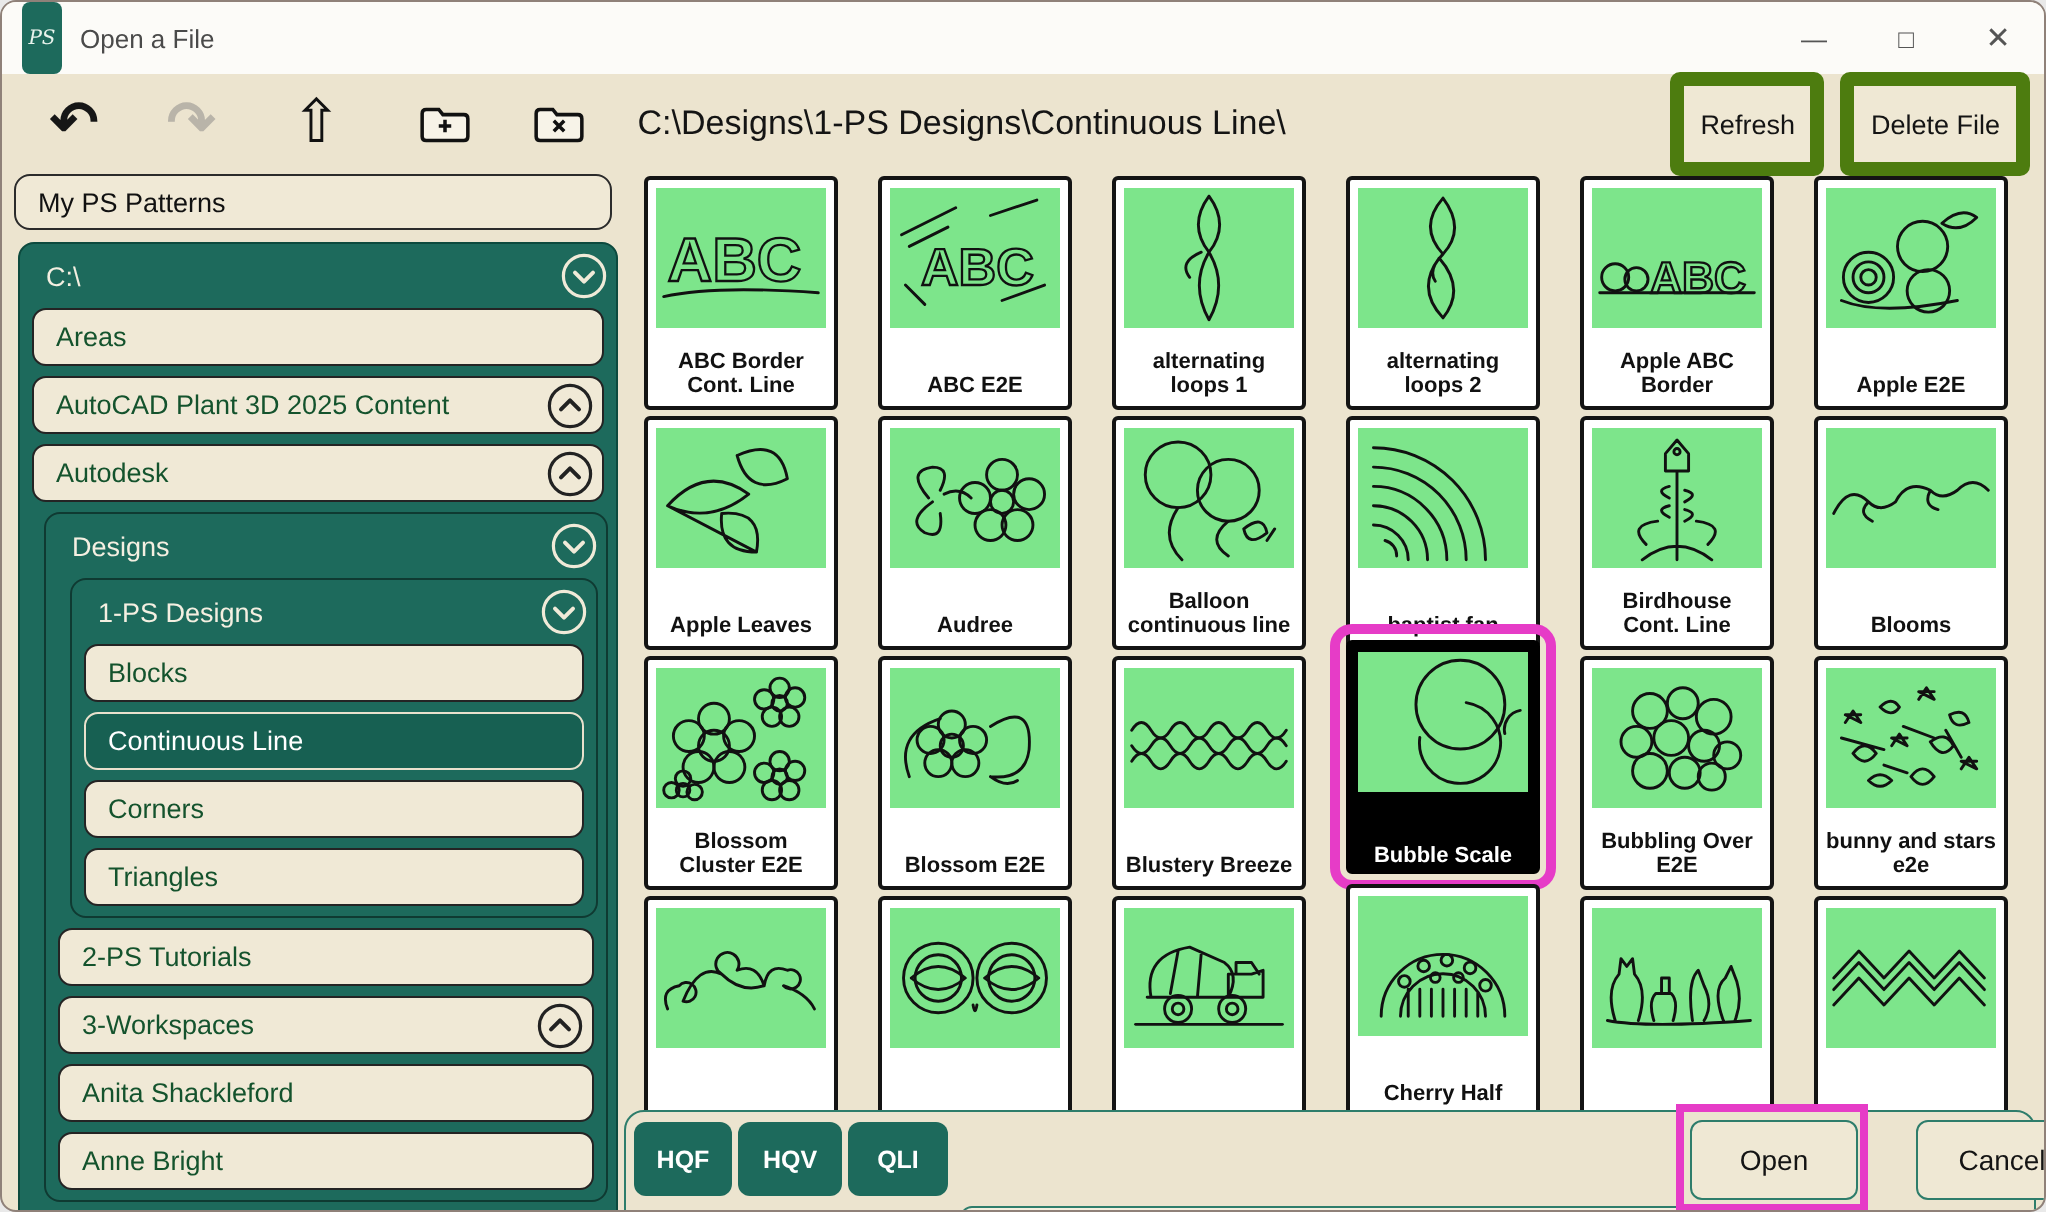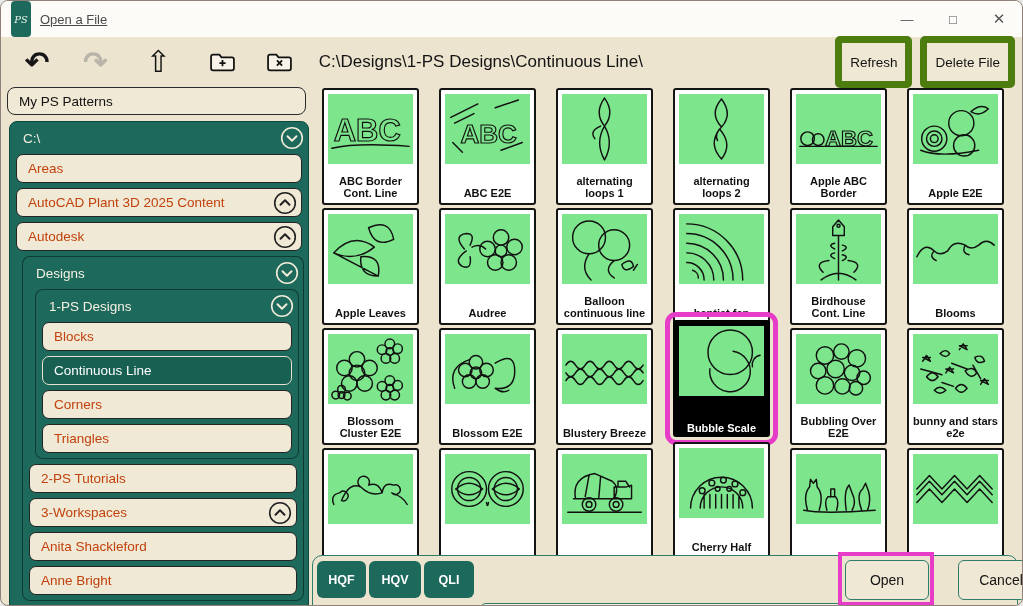--- a/index.html
+++ b/index.html
@@ -2,41 +2,41 @@
 <html><head>
 <meta charset="utf-8">
 <style>
   html,body{margin:0;padding:0;background:#e9e9e9;font-family:"Liberation Sans",sans-serif;}
   .window{position:relative;width:1021px;height:604px;margin:0;background:#ece4cf;
     border:1px solid #8f8179;border-radius:8px;overflow:hidden;box-sizing:content-box;}
   
   .titlebar{position:absolute;left:0;top:0;width:100%;height:36px;background:#fcfbf8;display:flex;align-items:center;}
   .applogo{width:20px;height:36px;margin-left:10px;border-radius:4px;background:#1d6a5c;color:#e8f3ec;
     font-family:"DejaVu Serif",serif;font-style:italic;font-size:10px;display:flex;align-items:center;justify-content:center;}
-  .wtitle{margin-left:9px;font-size:13px;color:#4a4a4a;text-decoration:underline;}
+  .wtitle{margin-left:9px;font-size:13px;color:#4a4a4a;}
   .wcontrols{margin-left:auto;display:flex;height:100%;}
   .wc{width:46px;height:100%;display:flex;align-items:center;justify-content:center;font-size:13px;color:#555;}
   .wc.close{font-size:15px;}
   
   .toolbar{position:absolute;left:0;top:36px;width:100%;height:50px;background:#ece4cf;display:flex;align-items:center;}
   .tbico{display:flex;align-items:center;justify-content:center;cursor:default;}
   .glyph{font-size:29px;line-height:1;color:#161616;font-weight:bold;}
   .glyph.dis{color:#b9b4a9;}
   .uparrow{font-size:30px;font-weight:normal;color:#111;}
   .path{margin-left:26px;font-size:17px;color:#141414;white-space:nowrap;}
   .tb-btn{height:38px;padding:0 8px;background:#efe8d4;border:7px solid #4d7c0f;border-radius:5px;
     font-size:13.5px;color:#141414;display:flex;align-items:center;justify-content:center;}
   
   .patterns-btn{position:absolute;left:6px;top:86px;width:286px;height:26px;background:#f0e9d6;
     border:1.5px solid #2b2b2b;border-radius:8px;display:flex;align-items:center;padding-left:11px;font-size:13.5px;color:#111;}
   .tree-root{position:absolute;left:8px;top:120px;width:300px;height:486px;background:#1d6a5c;
     border:1px solid #0d4a3e;border-radius:8px 8px 0 0;box-sizing:border-box;overflow:hidden;}
   .thead{height:32px;display:flex;align-items:center;color:#f4efe1;font-size:13.5px;padding:0 6px 0 13px;position:relative;}
   .titem{height:29px;margin:0 6px 5px 6px;background:#f0e9d6;border:1.5px solid #242424;border-radius:7px;
-    display:flex;align-items:center;padding-left:11px;font-size:13.5px;color:#c2410c;position:relative;box-sizing:border-box;}
+    display:flex;align-items:center;padding-left:11px;font-size:13.5px;color:#14532d;position:relative;box-sizing:border-box;}
   .subtree{margin:0 4px 5px 12px;background:#1d6a5c;border:1px solid rgba(0,0,0,0.45);border-radius:8px;overflow:hidden;}
   .subtree .titem{margin-left:6px;margin-right:6px;}
   .titem.sel{background:#176052;border:1.5px solid #e9e1cd;color:#fff;}
   .chev{position:absolute;right:4px;top:50%;margin-top:-12px;width:24px;height:24px;}
   .chev circle{fill:none;stroke-width:1.6px;}
   .chev path{fill:none;stroke-width:2px;stroke-linecap:round;stroke-linejoin:round;}
   .chev.light circle,.chev.light path{stroke:#f0ead8;}
   .chev.dark circle,.chev.dark path{stroke:#222;}
   
   .grid{position:absolute;left:321px;top:87px;width:690px;height:469px;display:grid;

